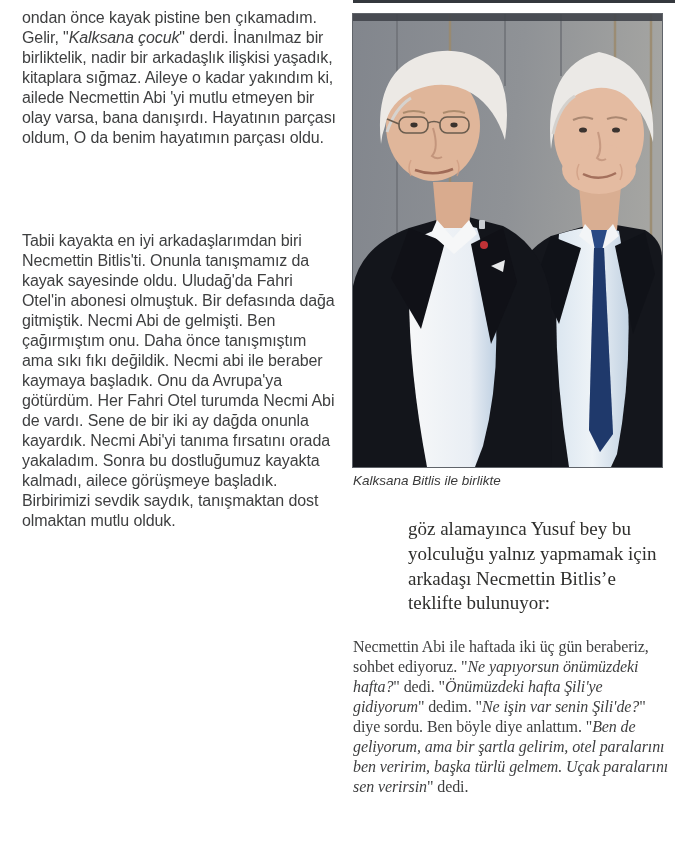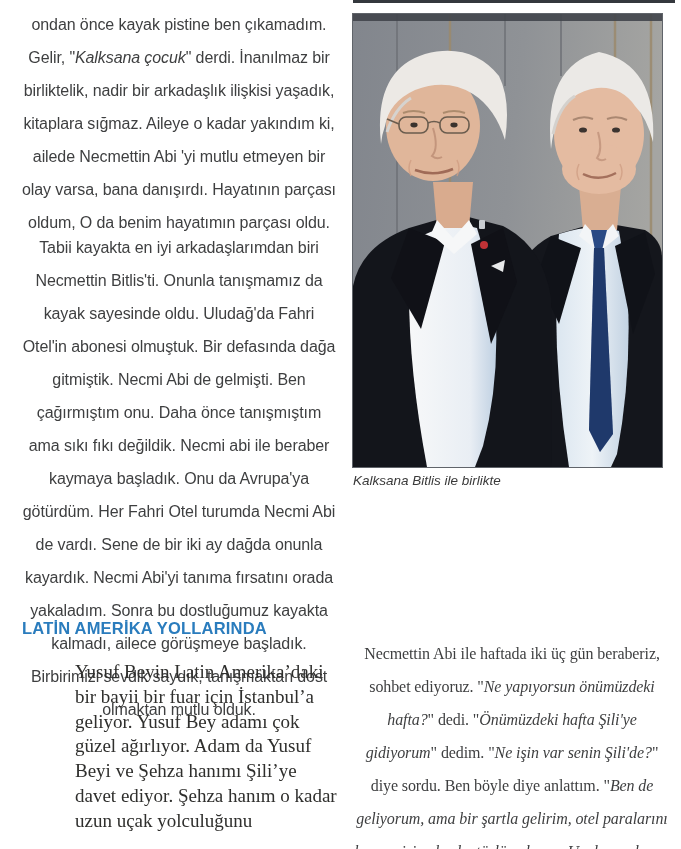--- a/index.html
+++ b/index.html
@@ -10,22 +10,22 @@
   }
   *{margin:0;padding:0;box-sizing:border-box;}
   html,body{background:#ffffff;}
   body{font-family:"Liberation Sans",sans-serif;}
   .page{
     position:relative;width:681px;height:849px;background:#ffffff;overflow:hidden;
   }
   .sans-para{
     position:absolute;left:22px;width:314px;
     font-family:"Liberation Sans",sans-serif;
-    font-size:16px;line-height:33px;color:var(--body-text);
-    letter-spacing:-0.1px;text-align:center;
+    font-size:16px;line-height:20px;color:var(--body-text);
+    letter-spacing:-0.1px;text-align:left;
   }
   .serif-para{
     position:absolute;
     font-family:"Liberation Serif","DejaVu Serif",serif;
     font-size:19px;line-height:24.8px;color:var(--serif-text);
     text-align:left;
   }
   .it{font-style:italic;}
   .section-heading{
     position:absolute;left:22px;top:619px;width:320px;
@@ -54,23 +54,21 @@
 </style>
 </head>
 <body>
 
 <div class="page">
 
   <p class="sans-para p1"><span>ondan önce kayak pistine ben çıkamadım. Gelir, "</span><span class="it">Kalksana çocuk</span><span>" derdi. İnanılmaz bir birliktelik, nadir bir arkadaşlık ilişkisi yaşadık, kitaplara sığmaz. Aileye o kadar yakındım ki, ailede Necmettin Abi 'yi mutlu etmeyen bir olay varsa, bana danışırdı. Hayatının parçası oldum, O da benim hayatımın parçası oldu.</span></p>
 
   <p class="sans-para p2">Tabii kayakta en iyi arkadaşlarımdan biri Necmettin Bitlis'ti. Onunla tanışmamız da kayak sayesinde oldu. Uludağ'da Fahri Otel'in abonesi olmuştuk. Bir defasında dağa gitmiştik. Necmi Abi de gelmişti. Ben çağırmıştım onu. Daha önce tanışmıştım ama sıkı fıkı değildik. Necmi abi ile beraber kaymaya başladık. Onu da Avrupa'ya götürdüm. Her Fahri Otel turumda Necmi Abi de vardı. Sene de bir iki ay dağda onunla kayardık. Necmi Abi'yi tanıma fırsatını orada yakaladım. Sonra bu dostluğumuz kayakta kalmadı, ailece görüşmeye başladık. Birbirimizi sevdik saydık, tanışmaktan dost olmaktan mutlu olduk.</p>
 
-  <h2 class="section-heading">LATİN AMERİKA YOLLARINDA</h2>
 
-  <p class="serif-para p3">Yusuf Beyin Latin Amerika’daki bir bayii bir fuar için İstanbul’a geliyor. Yusuf Bey adamı çok güzel ağırlıyor. Adam da Yusuf Beyi ve Şehza hanımı Şili’ye davet ediyor. Şehza hanım o kadar uzun uçak yolculuğunu</p>
 
   <div class="top-crop-bar"></div>
 
   <figure class="photo-figure">
     <svg viewBox="0 0 309 453" role="img" aria-label="photo">
       <defs>
         <linearGradient id="wallg" x1="0" y1="0" x2="1" y2="0.15">
           <stop offset="0" stop-color="#82868d"></stop>
           <stop offset="0.55" stop-color="#8f9296"></stop>
           <stop offset="1" stop-color="#a5a5a2"></stop>
@@ -152,16 +150,17 @@
         </g>
         <path d="M80,114 Q86,134 79,142 Q84,146 89,143" stroke="#c3957c" stroke-width="2" fill="none"></path>
         <path d="M62,156 Q81,163 100,155" stroke="#a06b57" stroke-width="2.5" fill="none"></path>
         <path d="M58,146 Q54,154 58,162 M104,146 Q108,154 104,162" stroke="#cf9e82" stroke-width="1.5" fill="none" opacity="0.8"></path>
       </g>
     </svg>
   </figure>
 
   <figcaption class="photo-caption">Kalksana Bitlis ile birlikte</figcaption>
 
+  <p class="serif-para p4">göz alamayınca Yusuf bey bu yolculuğu yalnız yapmamak için arkadaşı Necmettin Bitlis’e teklifte bulunuyor:</p>
 
   <p class="sans-para p5"><span>Necmettin Abi ile haftada iki üç gün beraberiz, sohbet ediyoruz. "</span><span class="it">Ne yapıyorsun önümüzdeki hafta?</span><span>" dedi. "</span><span class="it">Önümüzdeki hafta Şili'ye gidiyorum</span><span>" dedim. "</span><span class="it">Ne işin var senin Şili'de?</span><span>" diye sordu. Ben böyle diye anlattım. "</span><span class="it">Ben de geliyorum, ama bir şartla gelirim, otel paralarını ben veririm, başka türlü gelmem. Uçak paralarını sen verirsin</span><span>" dedi.</span></p>
 
 </div>
 
 </body></html>

